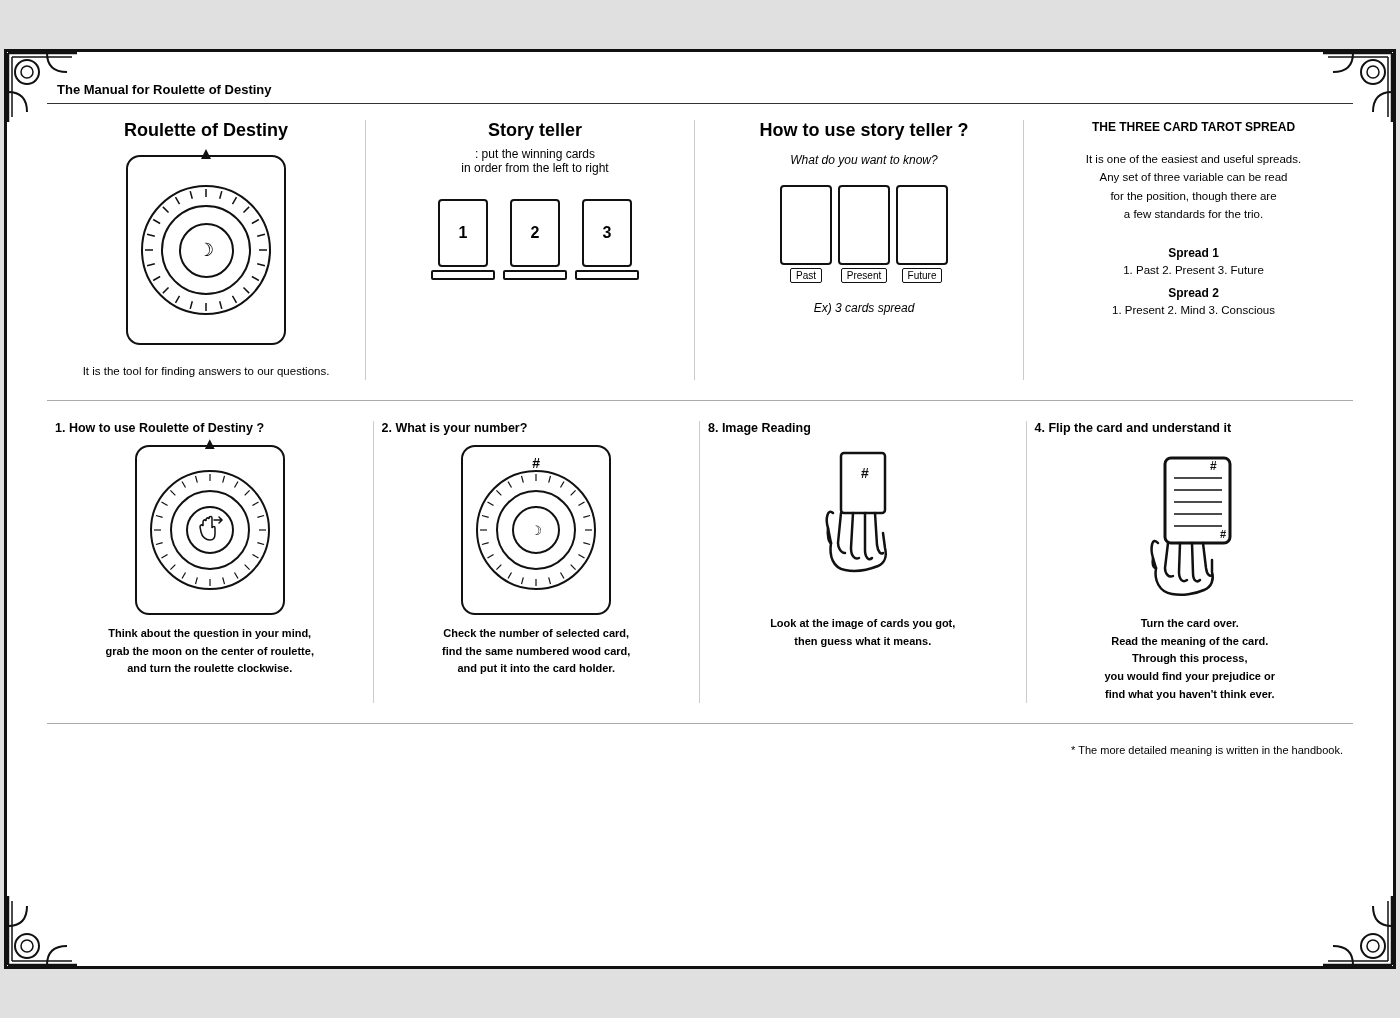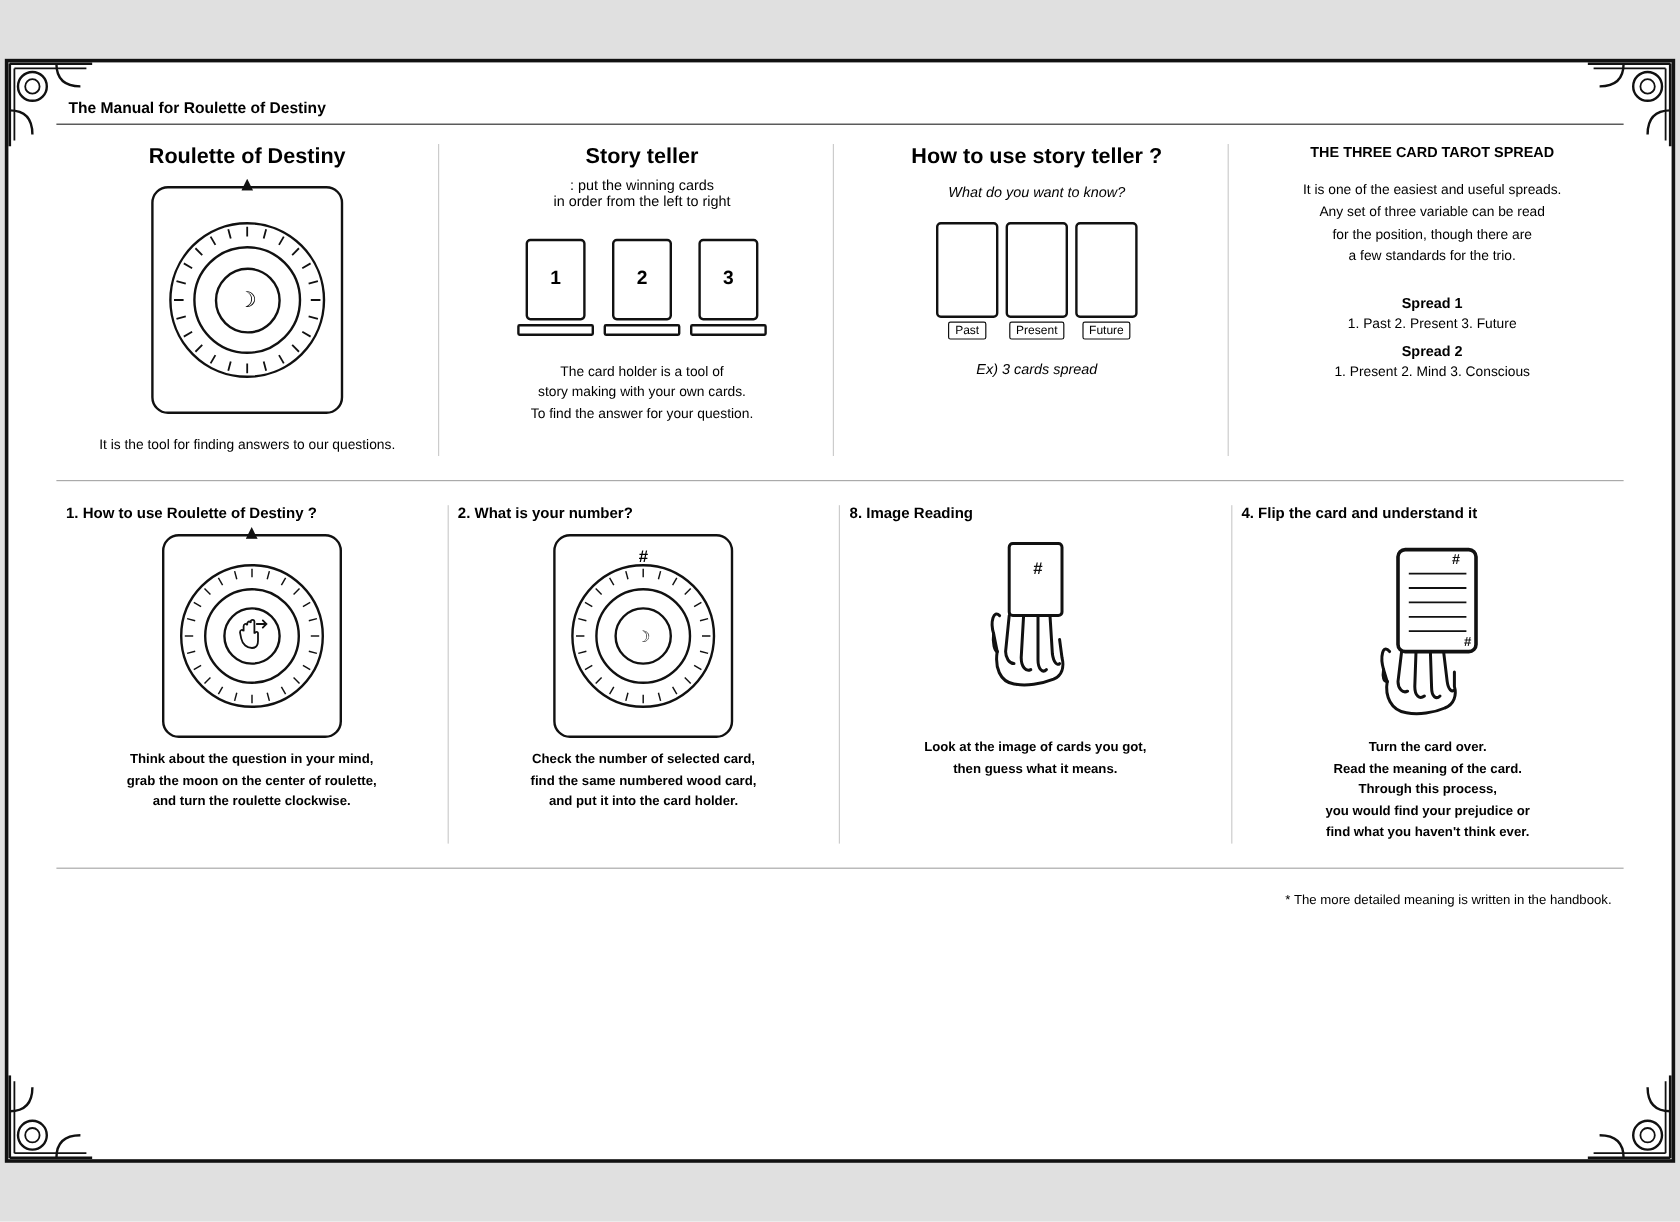--- a/index.html
+++ b/index.html
@@ -424,23 +424,20 @@
         </div>
         <div class="card-slot">
           <div class="card-slot-card">2</div>
           <div class="card-slot-base"></div>
         </div>
         <div class="card-slot">
           <div class="card-slot-card">3</div>
           <div class="card-slot-base"></div>
         </div>
       </div>
-      <div class="col-text" style="white-space:pre-line;">The card holder is a tool of
-story making with your own cards.
-To find the answer for your question.</div>
     </div>
 
     <div class="col">
       <div class="col-title">How to use story teller ?</div>
       <div class="italic-text">What do you want to know?</div>
 
       <div class="spread-cards">
         <div class="spread-card-wrap">
           <div class="spread-card" style="height:80px;"></div>
           <div class="spread-card-label">Past</div>

